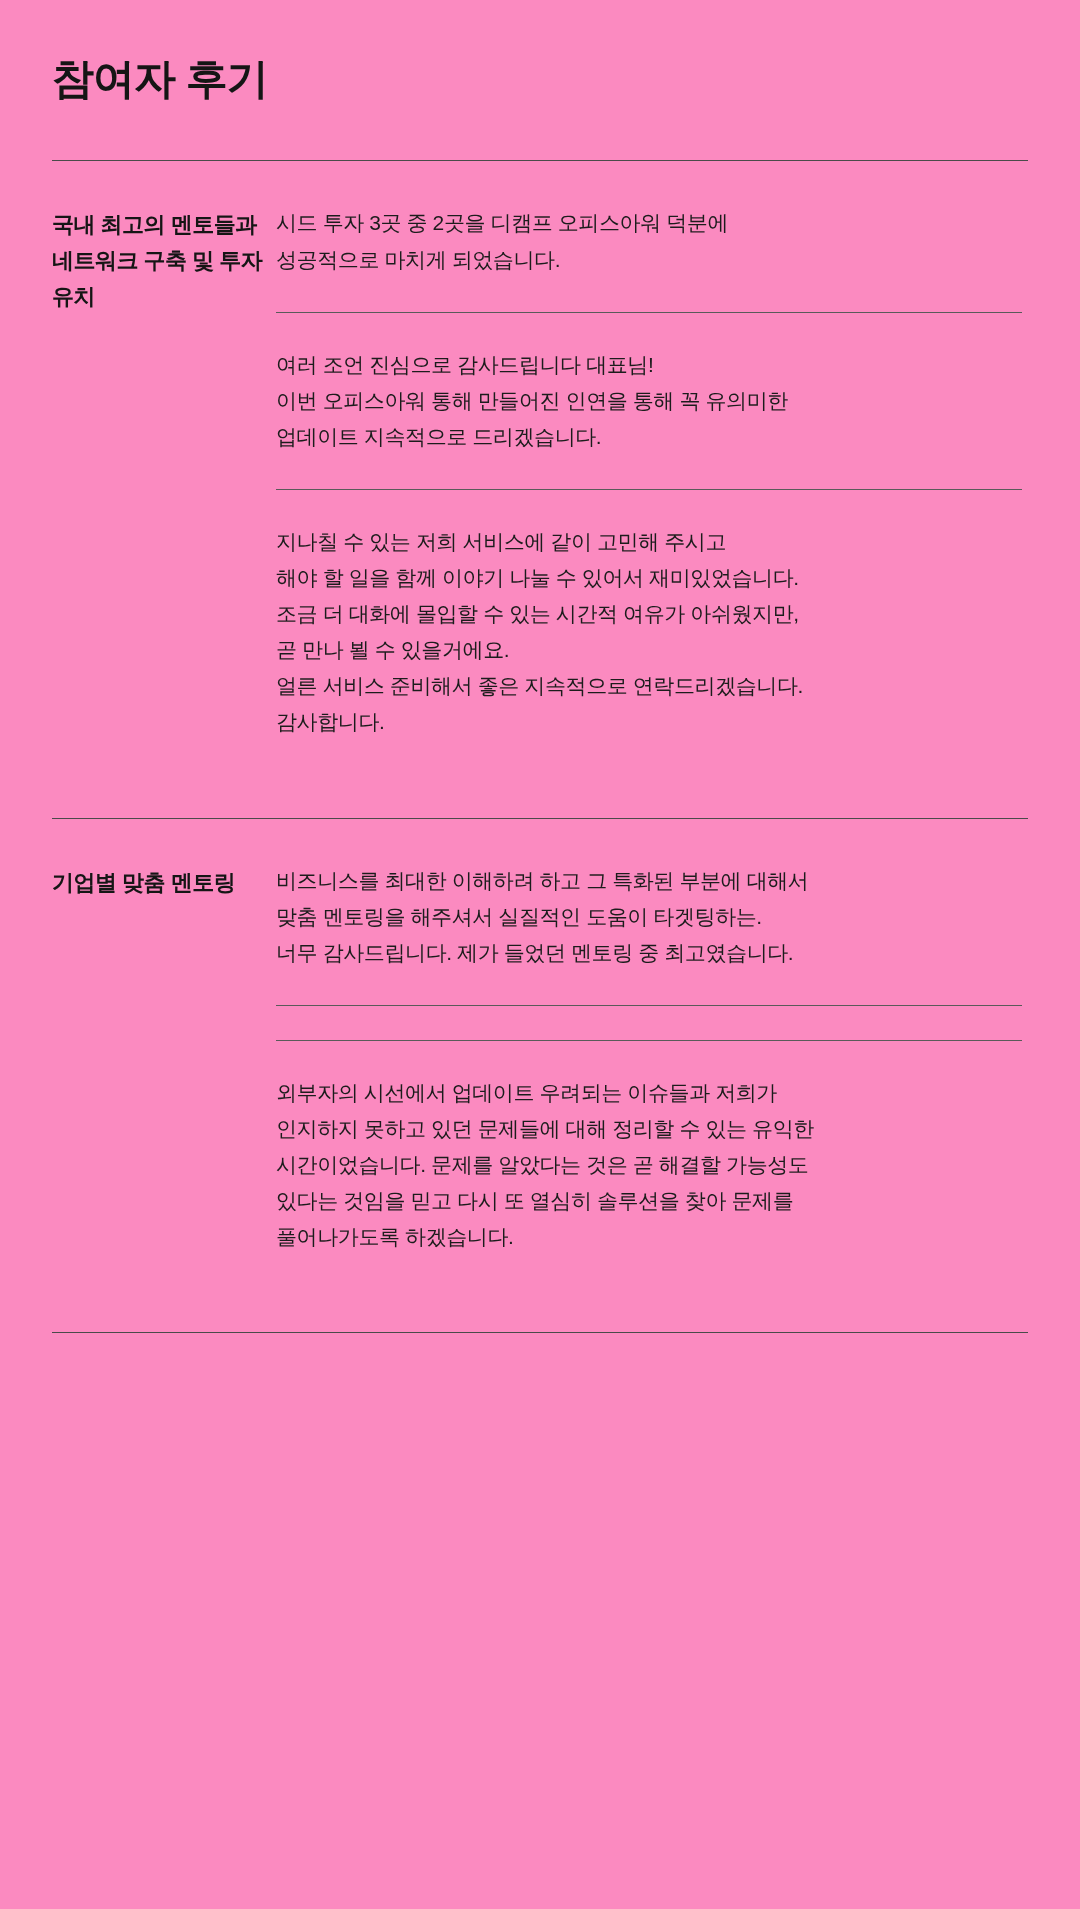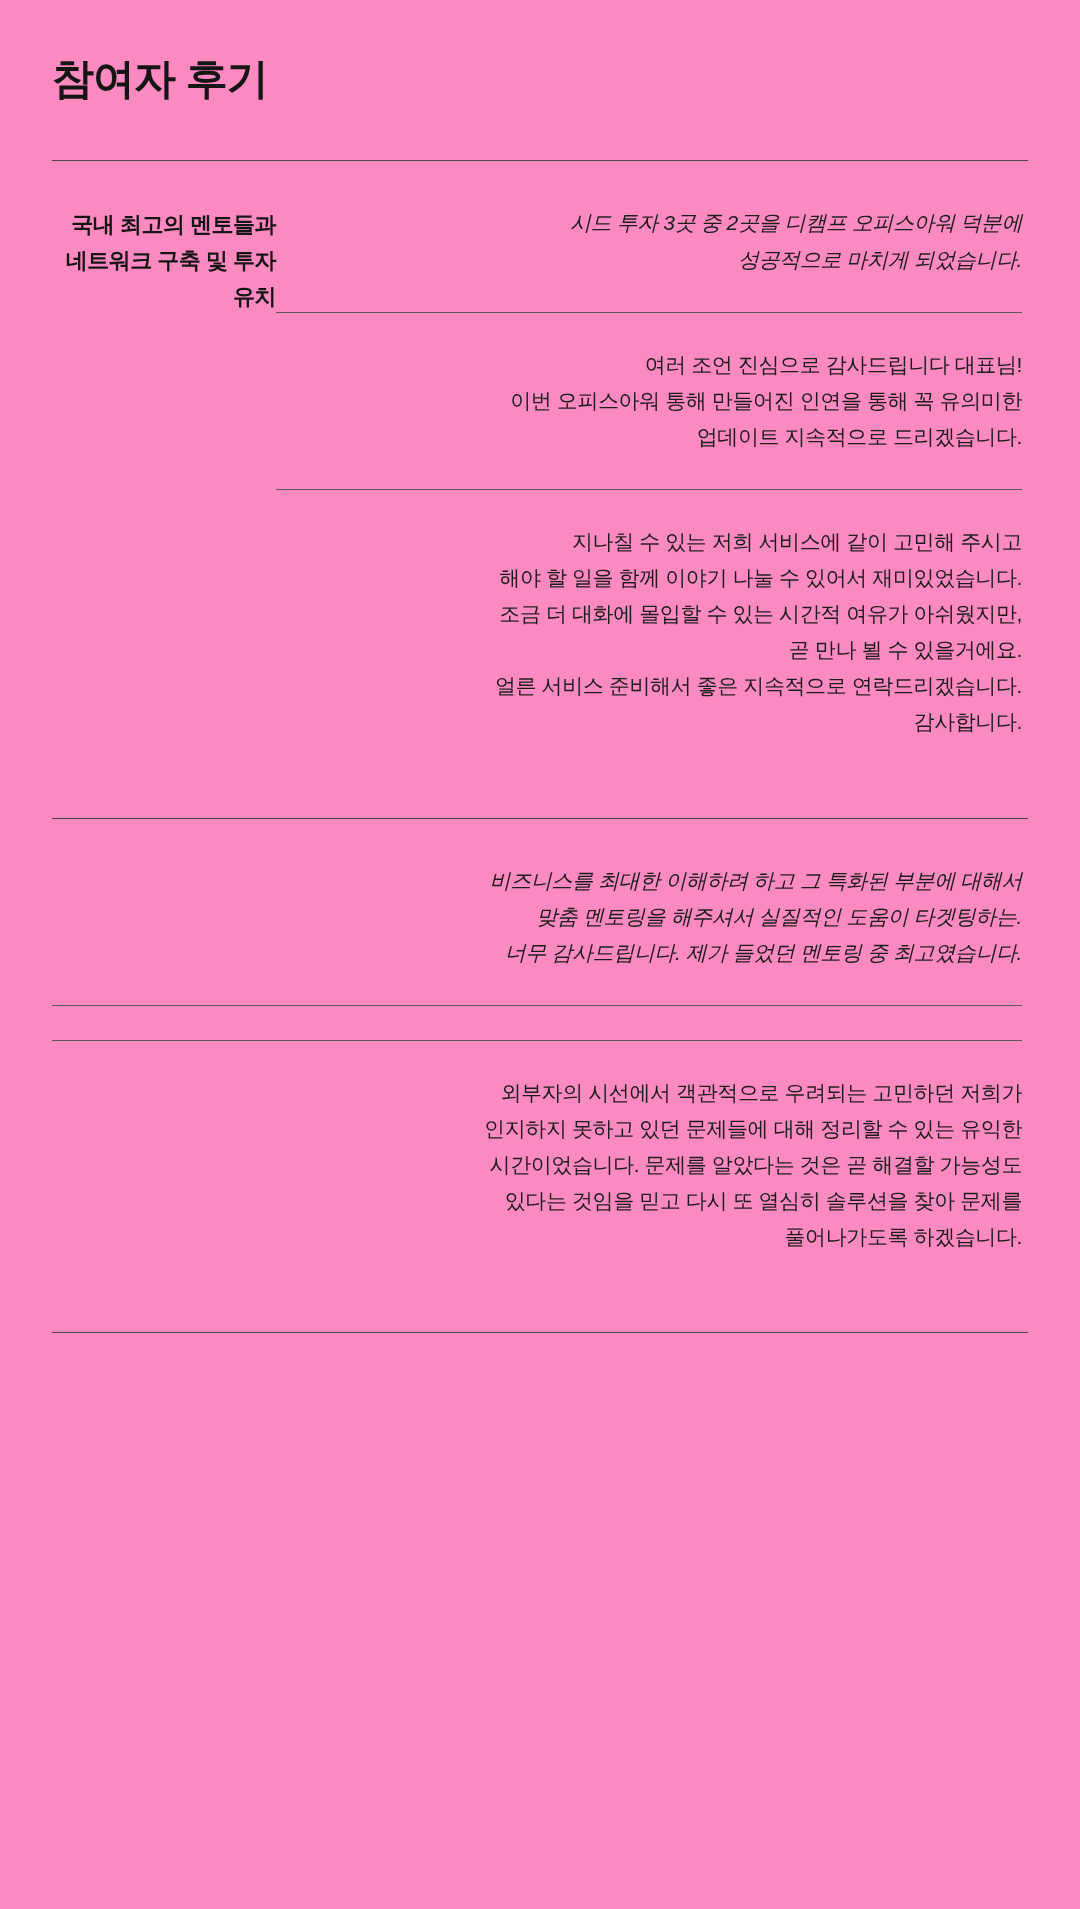--- a/index.html
+++ b/index.html
@@ -36,21 +36,20 @@
   }
   .rule-inner {
     height: 0;
     border-top: 1.2px solid #5a5a5a;
     margin: 34px 0 34px 0;
   }
   .section {
     display: flex;
     align-items: flex-start;
     padding-top: 44px;
-    text-align: right;
   }
   .section-label {
     width: 224px;
     flex: 0 0 224px;
     font-size: 22px;
     font-weight: bold;
     line-height: 1.62;
     letter-spacing: -0.5px;
     color: #151515;
     padding-top: 2px;
@@ -61,21 +60,20 @@
   }
   .quote {
     font-size: 21px;
     line-height: 1.72;
     letter-spacing: -0.4px;
     color: #1c1c1c;
     white-space: pre-line;
   }
   .section-body .quote:first-child {
     margin-top: 0;
-    font-style: italic;
   }
   .spacer-bottom {
     height: 60px;
   }
 </style>
 </head>
 <body style="background: rgb(251, 138, 192);">
 
 <div class="page">
 
@@ -101,27 +99,29 @@
 조금 더 대화에 몰입할 수 있는 시간적 여유가 아쉬웠지만,
 곧 만나 뵐 수 있을거에요.
 얼른 서비스 준비해서 좋은 지속적으로 연락드리겠습니다.
 감사합니다.</p>
     </div>
   </div>
 
   <div class="rule-major"></div>
 
   <div class="section">
+    <div class="section-label">기업별
+맞춤 멘토링</div>
     <div class="section-body">
       <p class="quote">비즈니스를 최대한 이해하려 하고 그 특화된 부분에 대해서
 맞춤 멘토링을 해주셔서 실질적인 도움이 타겟팅하는.
 너무 감사드립니다. 제가 들었던 멘토링 중 최고였습니다.</p>
       <div class="rule-inner"></div>
       <div class="rule-inner"></div>
-      <p class="quote">외부자의 시선에서 객관적으로 우려되는 고민하던 저희가
+      <p class="quote">외부자의 시선에서 업데이트 우려되는 이슈들과 저희가
 인지하지 못하고 있던 문제들에 대해 정리할 수 있는 유익한
 시간이었습니다. 문제를 알았다는 것은 곧 해결할 가능성도
 있다는 것임을 믿고 다시 또 열심히 솔루션을 찾아 문제를
 풀어나가도록 하겠습니다.</p>
     </div>
   </div>
 
   <div class="rule-major"></div>
   <div class="spacer-bottom"></div>
 

